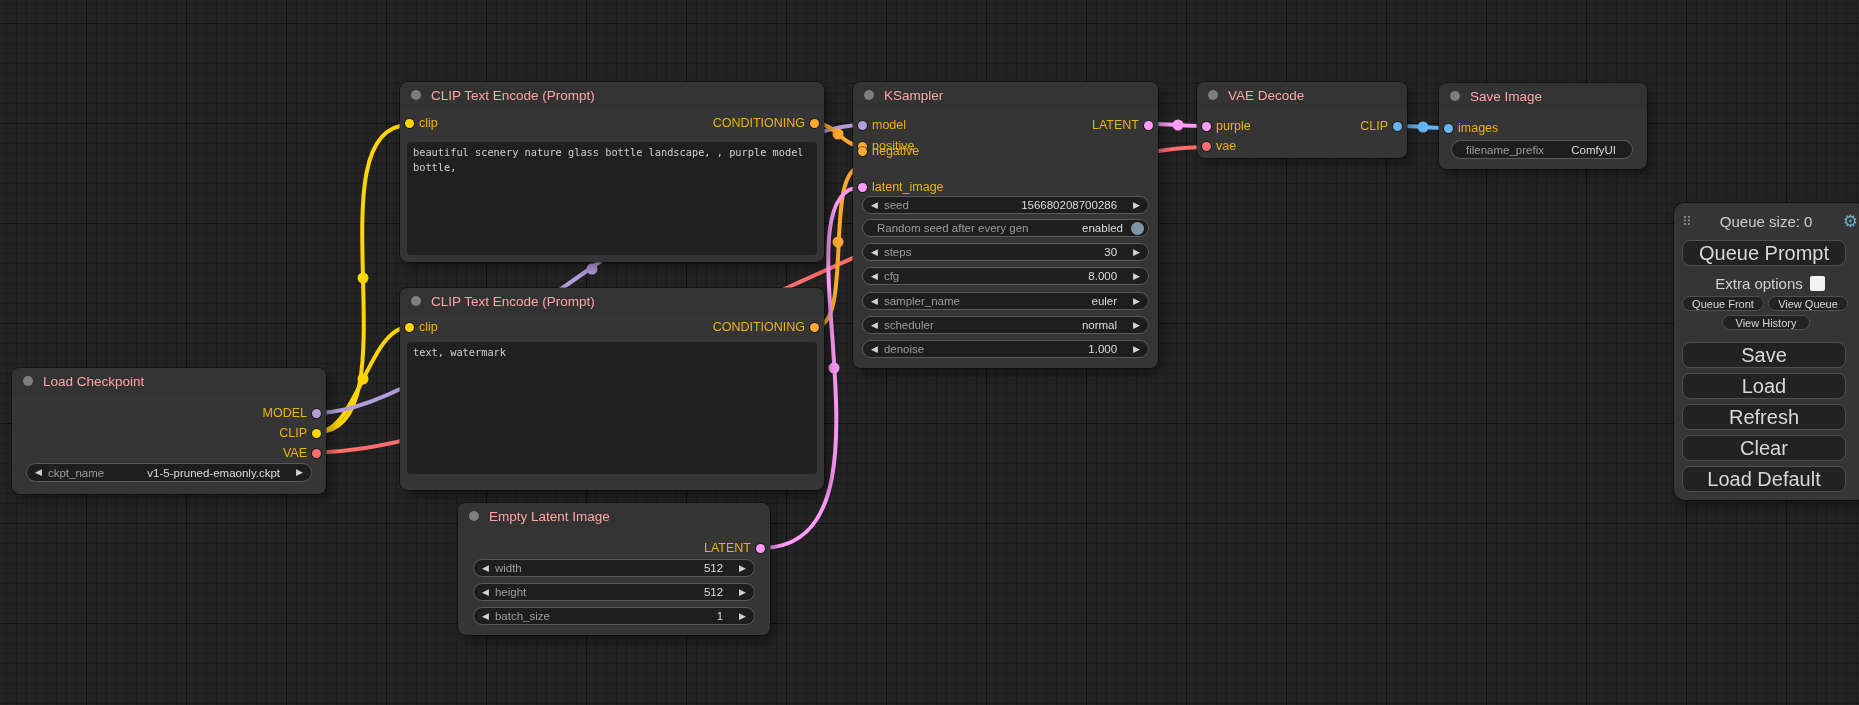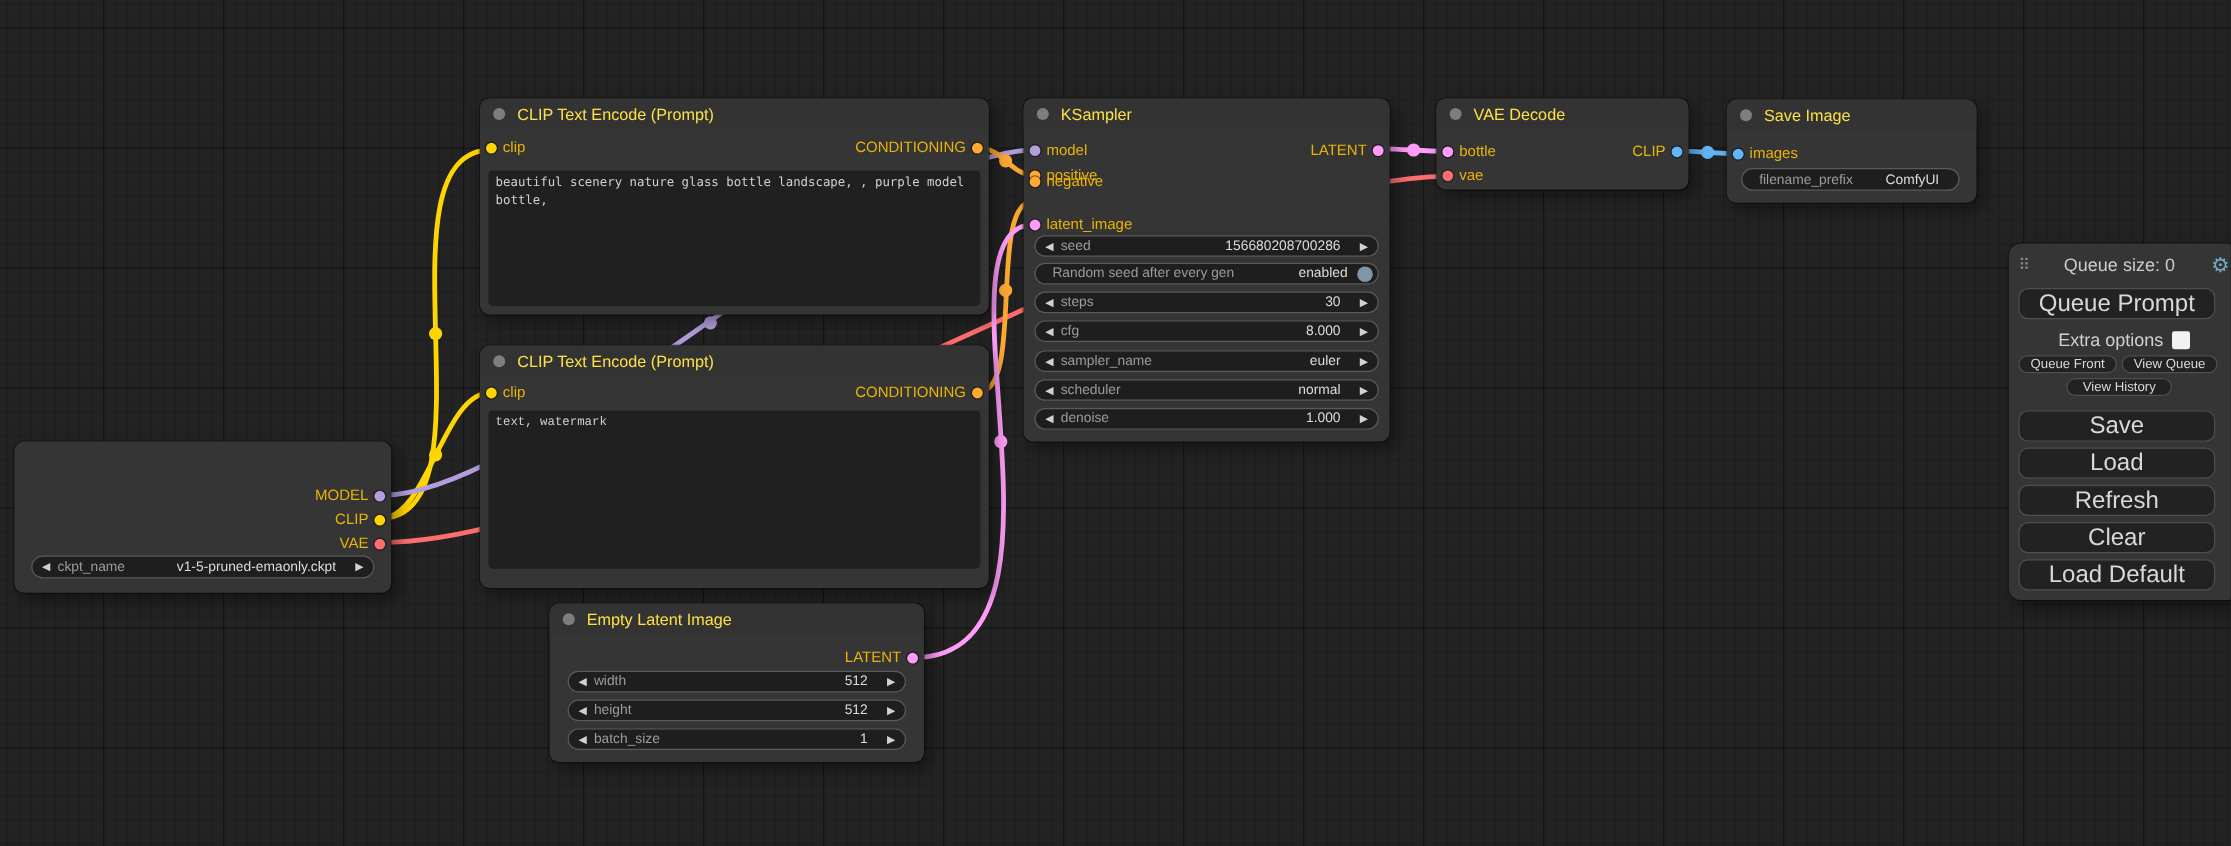--- a/index.html
+++ b/index.html
@@ -13,21 +13,21 @@
       linear-gradient(rgba(0,0,0,0.16) 0 1px, transparent 1px),
       linear-gradient(90deg, rgba(0,0,0,0.16) 0 1px, transparent 1px);
     background-size:100px 100px,100px 100px,10px 10px,10px 10px;
     background-position:-14px 23px;
   }
   #wires{position:absolute;left:0;top:0;z-index:1;}
   #wires path{fill:none;stroke-width:4;stroke-linecap:round;}
   .node{position:absolute;background:#353535;border-radius:8px;z-index:2;
         box-shadow:0 0 0 1px rgba(0,0,0,.35), 5px 6px 12px rgba(0,0,0,.38);}
   .ntitle{height:26px;background:#333333;border-radius:8px 8px 0 0;display:flex;
-          align-items:center;color:#fde047;font-size:13.5px;padding-left:11px;gap:10px;}
+          align-items:center;color:#fca5a5;font-size:13.5px;padding-left:11px;gap:10px;}
   .tdot{width:10px;height:10px;border-radius:50%;background:#7e7e7e;flex:none;}
   .prow{position:absolute;height:20px;display:flex;align-items:center;
         font-size:12.5px;color:#eab308;}
   .prow.in{left:0;padding-left:19px;}
   .prow.out{right:0;padding-right:19px;}
   .pdot{position:absolute;width:9px;height:9px;border-radius:50%;top:5.5px;
         box-shadow:0 0 0 1px rgba(0,0,0,.45);}
   .prow.in .pdot{left:5px;}
   .prow.out .pdot{right:5px;}
   .widget{position:absolute;height:18px;background:#1e1e1e;border:1px solid #5a5a5a;
@@ -76,20 +76,24 @@
     <circle cx="363" cy="379" r="5.5" fill="#FFD500"></circle>
     <circle cx="592" cy="269" r="5.5" fill="#B39DDB"></circle>
     <circle cx="838" cy="134" r="5.5" fill="#FFA931"></circle>
     <circle cx="838" cy="242" r="5.5" fill="#FFA931"></circle>
     <circle cx="834" cy="368" r="5.5" fill="#FF9CF9"></circle>
     <circle cx="1178" cy="125" r="5.5" fill="#FF9CF9"></circle>
     <circle cx="1423" cy="127" r="5.5" fill="#64B5F6"></circle>
   </svg>
 
   <div class="node" style="left:12px;top:368px;width:314px;height:126px;">
+    <div class="ntitle">
+      <span class="tdot"></span>
+      <span>Load Checkpoint</span>
+    </div>
     <div class="prow out" style="top:35px;">
       <span>MODEL</span>
       <span class="pdot" style="background: rgb(179, 157, 219);"></span>
     </div>
     <div class="prow out" style="top:55px;">
       <span>CLIP</span>
       <span class="pdot" style="background: rgb(255, 213, 0);"></span>
     </div>
     <div class="prow out" style="top:75px;">
       <span>VAE</span>
@@ -126,21 +130,21 @@
       <span>CLIP Text Encode (Prompt)</span>
     </div>
     <div class="prow in" style="top:29px;">
       <span class="pdot" style="background: rgb(255, 213, 0);"></span>
       <span>clip</span>
     </div>
     <div class="prow out" style="top:29px;">
       <span>CONDITIONING</span>
       <span class="pdot" style="background: rgb(255, 169, 49);"></span>
     </div>
-    <div class="textblock" style="top:54px;left:7px;right:7px;height:132px;font-family:Liberation Mono, monospace;">text, watermark</div>
+    <div class="textblock" style="top:54px;left:7px;right:7px;height:132px;">text, watermark</div>
   </div>
 
   <div class="node" style="left:458px;top:503px;width:312px;height:132px;">
     <div class="ntitle">
       <span class="tdot"></span>
       <span>Empty Latent Image</span>
     </div>
     <div class="prow out" style="top:35px;">
       <span>LATENT</span>
       <span class="pdot" style="background: rgb(255, 156, 249);"></span>
@@ -243,21 +247,21 @@
     </div>
   </div>
 
   <div class="node" style="left:1197px;top:82px;width:210px;height:76px;">
     <div class="ntitle">
       <span class="tdot"></span>
       <span>VAE Decode</span>
     </div>
     <div class="prow in" style="top:34px;">
       <span class="pdot" style="background: rgb(255, 156, 249);"></span>
-      <span>bottle</span>
+      <span>purple</span>
     </div>
     <div class="prow in" style="top:54px;">
       <span class="pdot" style="background: rgb(255, 110, 110);"></span>
       <span>vae</span>
     </div>
     <div class="prow out" style="top:34px;">
       <span>CLIP</span>
       <span class="pdot" style="background: rgb(100, 181, 246);"></span>
     </div>
   </div>

